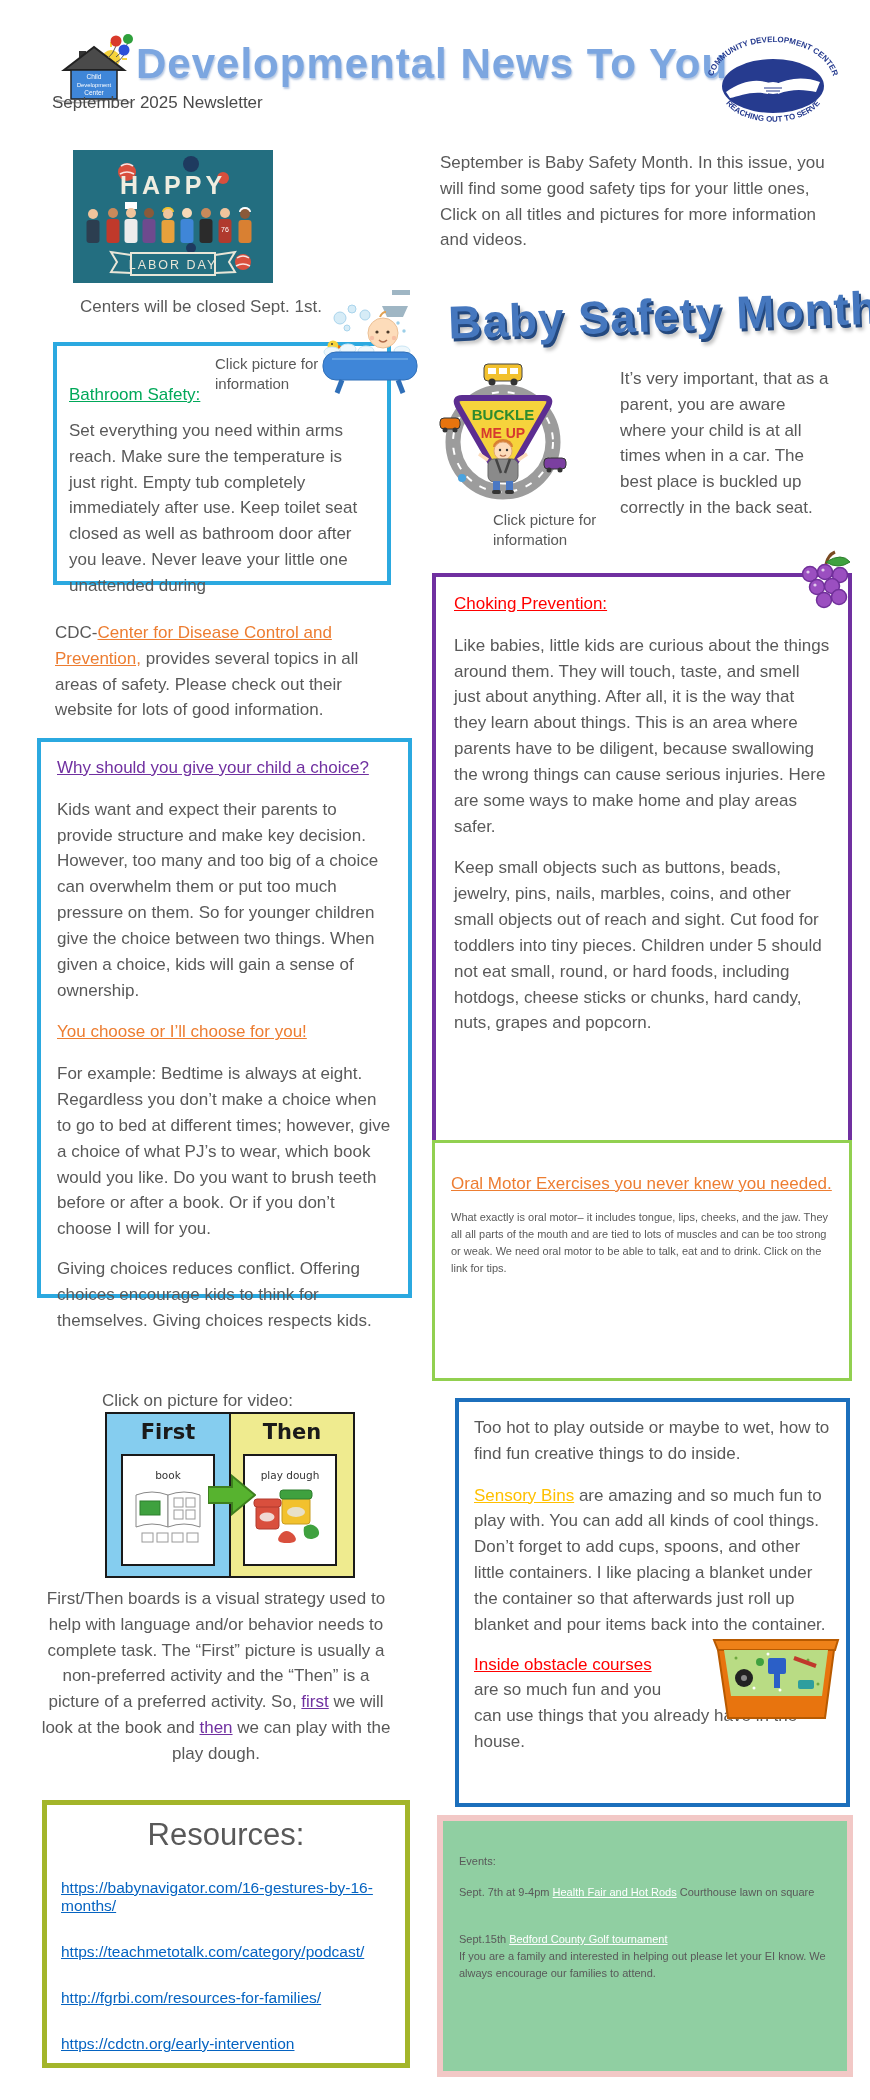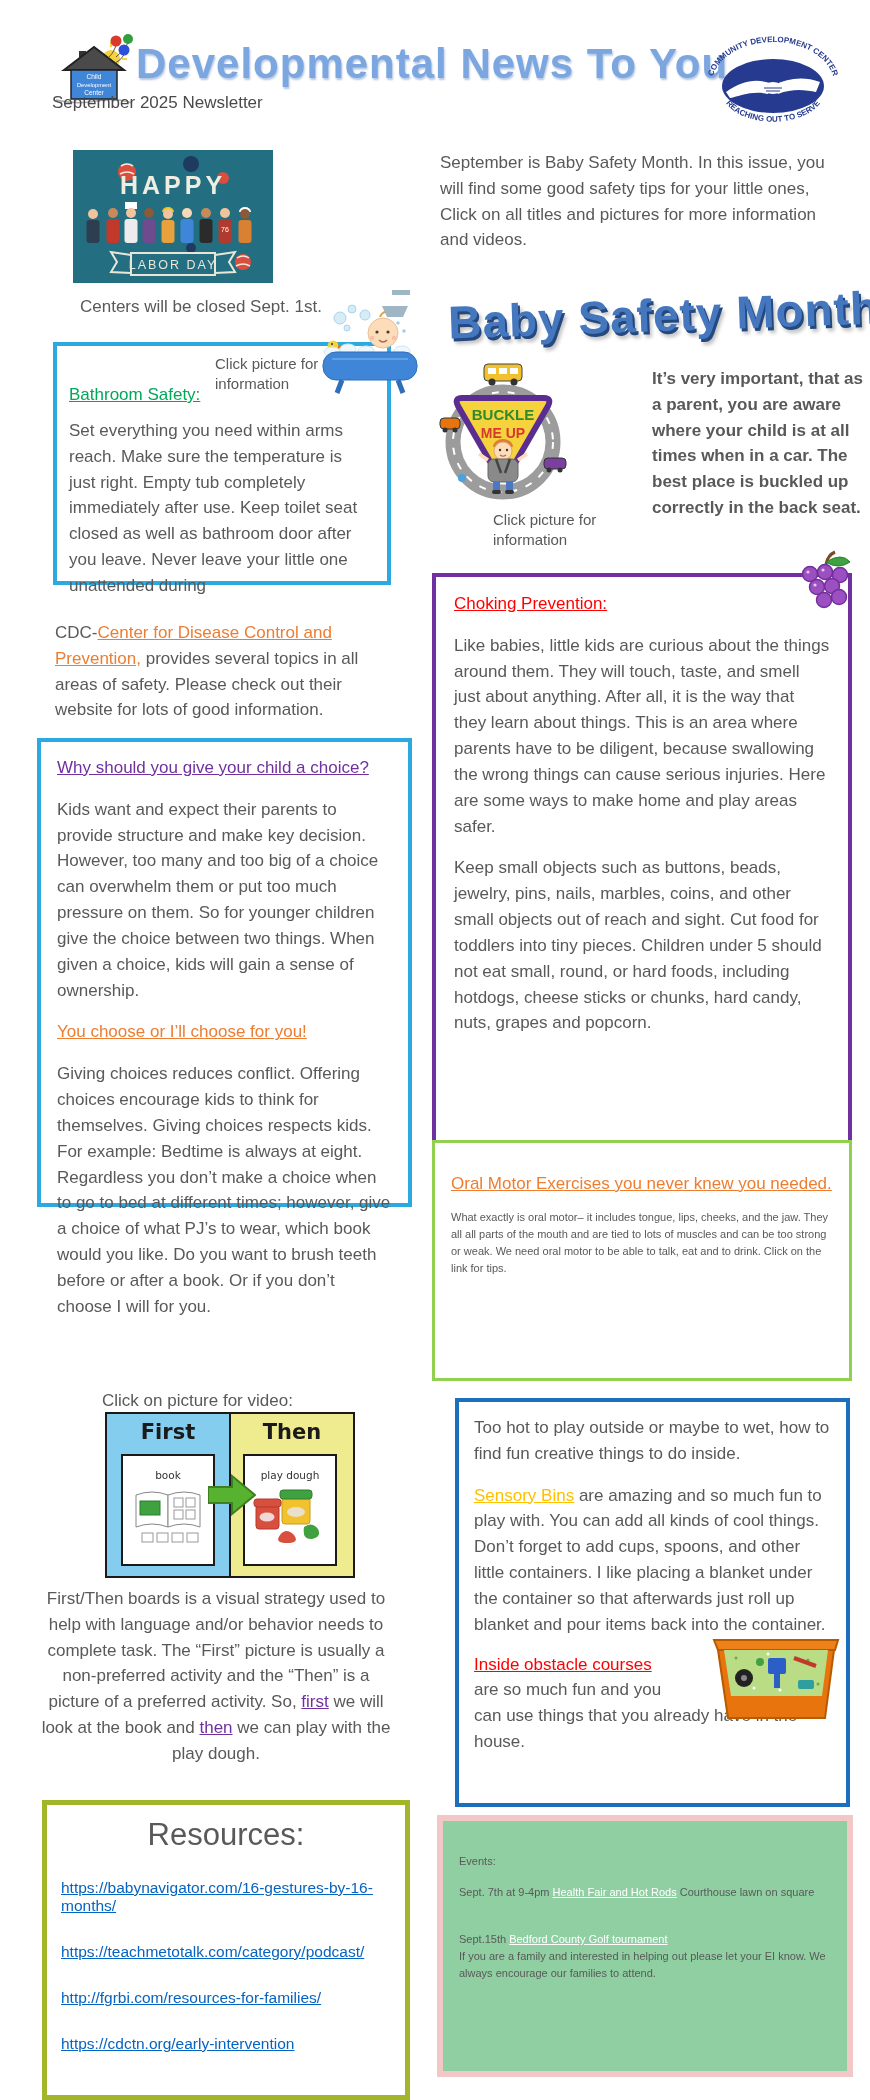--- a/index.html
+++ b/index.html
@@ -203,26 +203,26 @@
     <rect x="3" y="64" width="94" height="28" rx="13" fill="#3F86D8" stroke="#2F6FB8"></rect>
     <path d="M12,71 h76" stroke="#6FAAE6" stroke-width="1.5"></path>
     <path d="M22,92 l-5,13" stroke="#2F6FB8" stroke-width="5"></path>
     <path d="M78,92 l5,13" stroke="#2F6FB8" stroke-width="5"></path>
   </svg>
 
   <div class="abs t17" style="left:55px;top:620px;width:338px;">
     <span>CDC-</span><a class="orange u">Center for Disease Control and Prevention,</a><span> provides several topics in all areas of safety. Please check out their website for lots of good information.</span>
   </div>
 
-  <div class="box b-blue" style="left:37px;top:738px;width:375px;height:469px;padding:13px 16px;">
+  <div class="box b-blue" style="left:37px;top:738px;width:375px;height:560px;padding:13px 16px;">
     <p><a class="t17 purple u">Why should you give your child a choice?</a></p>
     <p class="t17" style="">Kids want and expect their parents to provide structure and make key decision. However, too many and too big of a choice can overwhelm them or put too much pressure on them. So for younger children give the choice between two things. When given a choice, kids will gain a sense of ownership.</p>
     <p><a class="t17 orange u">You choose or I’ll choose for you!</a></p>
+    <p class="t17" style="margin-bottom:14px;">For example: Bedtime is always at eight. Regardless you don’t make a choice when to go to bed at different times; however, give a choice of what PJ’s to wear, which book would you like. Do you want to brush teeth before or after a book.  Or if you don’t choose I will for you.</p>
     <p class="t17" style="margin-bottom:0;">Giving choices reduces conflict. Offering choices encourage kids to think for themselves. Giving choices respects kids.</p>
-    <p class="t17" style="margin-bottom:14px;">For example: Bedtime is always at eight. Regardless you don’t make a choice when to go to bed at different times; however, give a choice of what PJ’s to wear, which book would you like. Do you want to brush teeth before or after a book.  Or if you don’t choose I will for you.</p>
   </div>
 
   <div class="abs t17" style="left:102px;top:1388px;">Click on picture for video:</div>
 
   <div class="abs ftboard" style="left:105px;top:1412px;">
     <div class="ft-half ft-first">
       <div class="ft-label">First</div>
       <div class="ft-card">
         <div class="ft-card-label">book</div>
         <svg width="80" height="70" viewBox="0 0 80 62">
@@ -258,21 +258,21 @@
           <path d="M54,42 q8,-6 14,2 q4,8 -6,10 q-10,1 -8,-12 z" fill="#3FA13F"></path>
         </svg>
       </div>
     </div>
   </div>
 
   <div class="abs t17" style="left:40px;top:1586px;width:352px;text-align:center;">
     <span>First/Then boards is a visual strategy used to help with language and/or behavior needs to complete task. The “First” picture is usually a non-preferred activity and the “Then” is a picture of a preferred activity. So, </span><a class="purple u">first</a><span> we will look at the book and </span><a class="purple u">then</a><span> we can play with the play dough.</span>
   </div>
 
-  <div class="box b-olive" style="left:42px;top:1800px;width:368px;height:300px;padding:12px 14px;">
+  <div class="box b-olive" style="left:42px;top:1800px;width:368px;height:268px;padding:12px 14px;">
     <div class="resources-title">Resources:</div>
     <div style="margin-top:26px;">
       <a class="res-link blue-link u">https://babynavigator.com/16-gestures-by-16-months/</a>
       <a class="res-link blue-link u">https://teachmetotalk.com/category/podcast/</a>
       <a class="res-link blue-link u">http://fgrbi.com/resources-for-families/</a>
       <a class="res-link blue-link u">https://cdctn.org/early-intervention</a>
     </div>
   </div>
 
   <div class="abs t17" style="left:440px;top:150px;width:398px;">September is Baby Safety Month. In this issue, you will find some good safety tips for your little ones, Click on all titles and pictures for more information and videos.</div>
@@ -316,21 +316,21 @@
       <rect x="54" y="130" width="9" height="4" rx="2" fill="#333"></rect>
       <rect x="67" y="130" width="9" height="4" rx="2" fill="#333"></rect>
     </g>
   </svg>
 
   <div class="abs caption" style="left:493px;top:510px;width:130px;">
     <span>Click picture for</span><br>
     <span>information</span>
   </div>
 
-  <div class="abs t17" style="left:652px;top:366px;width:214px;font-weight:bold;">It’s very important, that as a parent, you are aware where your child is at all times when in a car. The best place is buckled up correctly in the back seat.</div>
+  <div class="abs t17" style="left:620px;top:366px;width:214px;">It’s very important, that as a parent, you are aware where your child is at all times when in a car. The best place is buckled up correctly in the back seat.</div>
 
   <div class="box b-purple" style="left:432px;top:573px;width:420px;height:608px;padding:14px 18px;">
     <p><a class="t17 red u">Choking Prevention:</a></p>
     <p class="t17">Like babies, little kids are curious about the things around them. They will touch, taste, and smell just about anything.  After all, it is the way that they learn about things. This is an area where parents have to be diligent, because swallowing the wrong things can cause serious injuries. Here are some ways to make home and play areas safer.</p>
     <p class="t17" style="margin-bottom:0;">Keep small objects such as buttons, beads, jewelry, pins, nails, marbles, coins, and other small objects out of reach and sight. Cut food for toddlers into tiny pieces. Children under 5 should not eat small, round, or hard foods, including hotdogs, cheese sticks or chunks, hard candy, nuts, grapes and popcorn.</p>
   </div>
 
   <svg class="abs" style="left:794px;top:548px;z-index:3;" width="60" height="64" viewBox="0 0 60 64">
     <path d="M32,16 q2,-9 9,-12" stroke="#7A4A21" stroke-width="3" fill="none"></path>
     <path d="M32,14 q16,-10 24,0 q-12,8 -24,0 z" fill="#3FA13F" stroke="#2E7E2E"></path>

